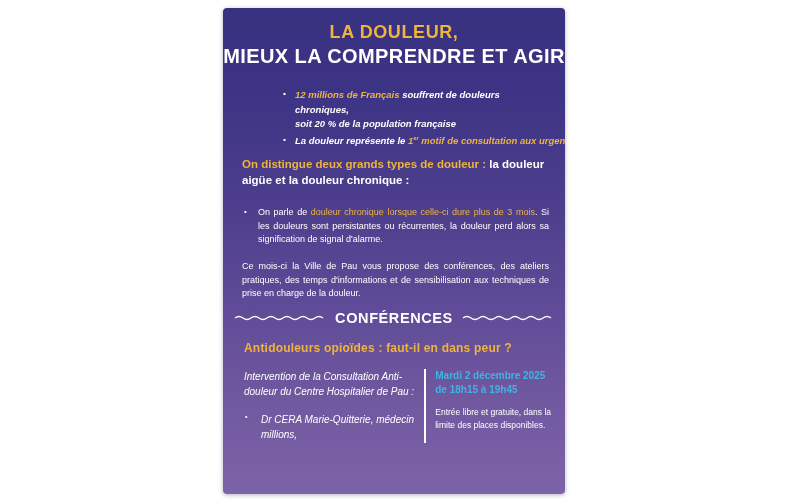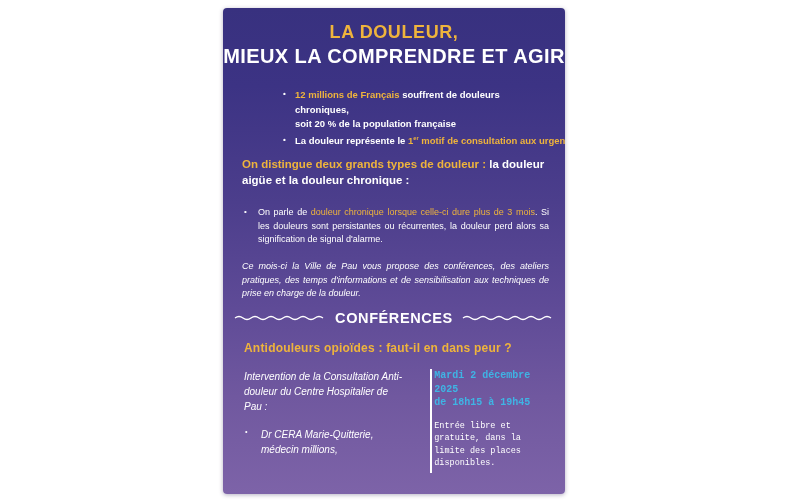--- a/index.html
+++ b/index.html
@@ -23,57 +23,57 @@
   }
   .title1{
     margin-top:14px;text-align:center;color:var(--yellow);
     font-size:18px;font-weight:800;letter-spacing:.6px;
   }
   .title2{
     margin-top:2px;text-align:center;color:#fff;
     font-size:20px;font-weight:800;letter-spacing:.4px;
   }
   .stats{
-    margin:20px 28px 0 58px;font-size:9.5px;font-weight:bold;line-height:1.55;
+    margin:20px 28px 0 58px;font-size:9.5px;font-weight:bold;line-height:1.55;font-style:italic;
   }
   .stat-item{position:relative;padding-left:14px;}
   .stat-item::before{content:"•";position:absolute;left:2px;top:0;font-size:8px;}
   .stat-item.nowrap{white-space:nowrap;margin-top:2px;}
   .hl{color:var(--yellow);}
   .sup{vertical-align:super;font-size:60%;}
   .block{display:block;}
   .types-head{
     margin:8px 14px 0 19px;font-size:11.5px;font-weight:bold;line-height:1.35;
   }
   .types-list{margin:18px 16px 0 21px;font-size:9px;}
   .type-item{
     position:relative;padding-left:14px;margin-bottom:13px;
     text-align:justify;line-height:1.5;
   }
   .type-item::before{content:"•";position:absolute;left:0;top:0;font-size:8px;}
   .para{
-    margin:7px 16px 0 19px;font-size:9px;line-height:1.55;text-align:justify;font-style:italic;
+    margin:7px 16px 0 19px;font-size:9px;line-height:1.55;text-align:justify;
   }
   .section-head{
     display:flex;align-items:center;justify-content:center;gap:9px;margin-top:8px;height:18px;
   }
   .section-title{font-size:14.5px;font-weight:800;letter-spacing:.6px;}
   .wavy{flex:0 0 auto;display:block;}
   .conf-title{
     margin:14px 16px 0 21px;color:var(--yellow);
     font-size:12px;font-weight:bold;letter-spacing:.2px;
   }
   .columns{display:flex;margin:14px 10px 0 21px;align-items:stretch;}
   .col-left{width:172px;font-style:italic;font-size:10px;line-height:1.5;}
   .speakers{margin-top:13px;}
   .speaker-item{position:relative;padding-left:17px;margin-bottom:1px;}
   .speaker-item::before{content:"•";position:absolute;left:1px;top:0;font-size:7px;}
   .col-right{
-    margin-left:24px;border-left:2px solid #fff;padding-left:2px;
-    width:132px;font-size:8.5px;line-height:1.45;padding-bottom:4px;font-family:Liberation Mono, monospace;
+    margin-left:10px;border-left:2px solid #fff;padding-left:9px;
+    width:132px;font-size:8.5px;line-height:1.45;padding-bottom:4px;
   }
   .date{color:var(--blue);font-weight:bold;font-size:10px;line-height:1.35;}
   .entry{margin-top:10px;}
 </style>
 </head>
 <body>
 
 <div class="flyer">
 
   <div class="title1">LA DOULEUR,</div>

